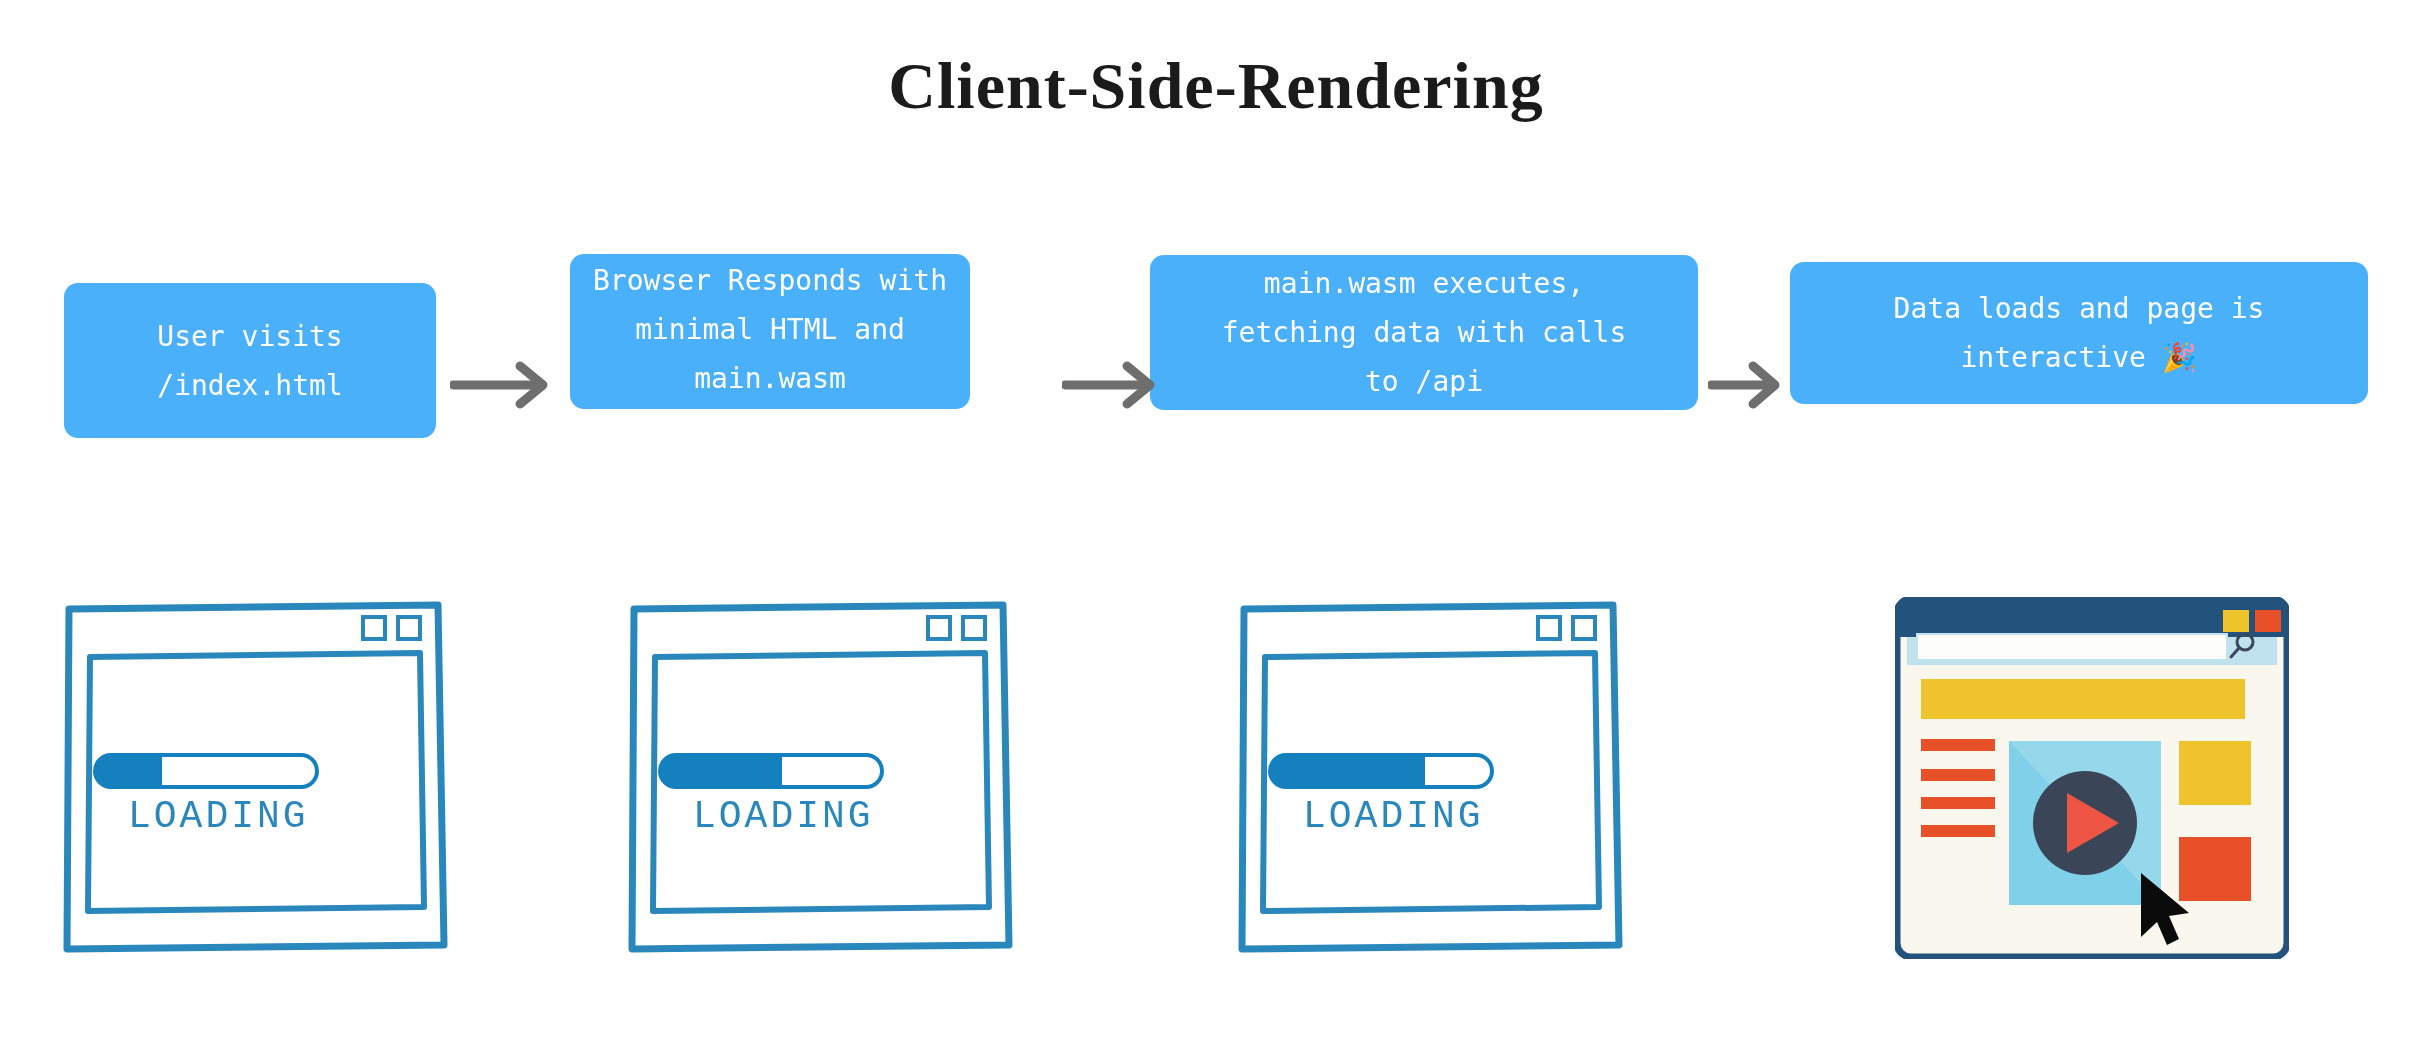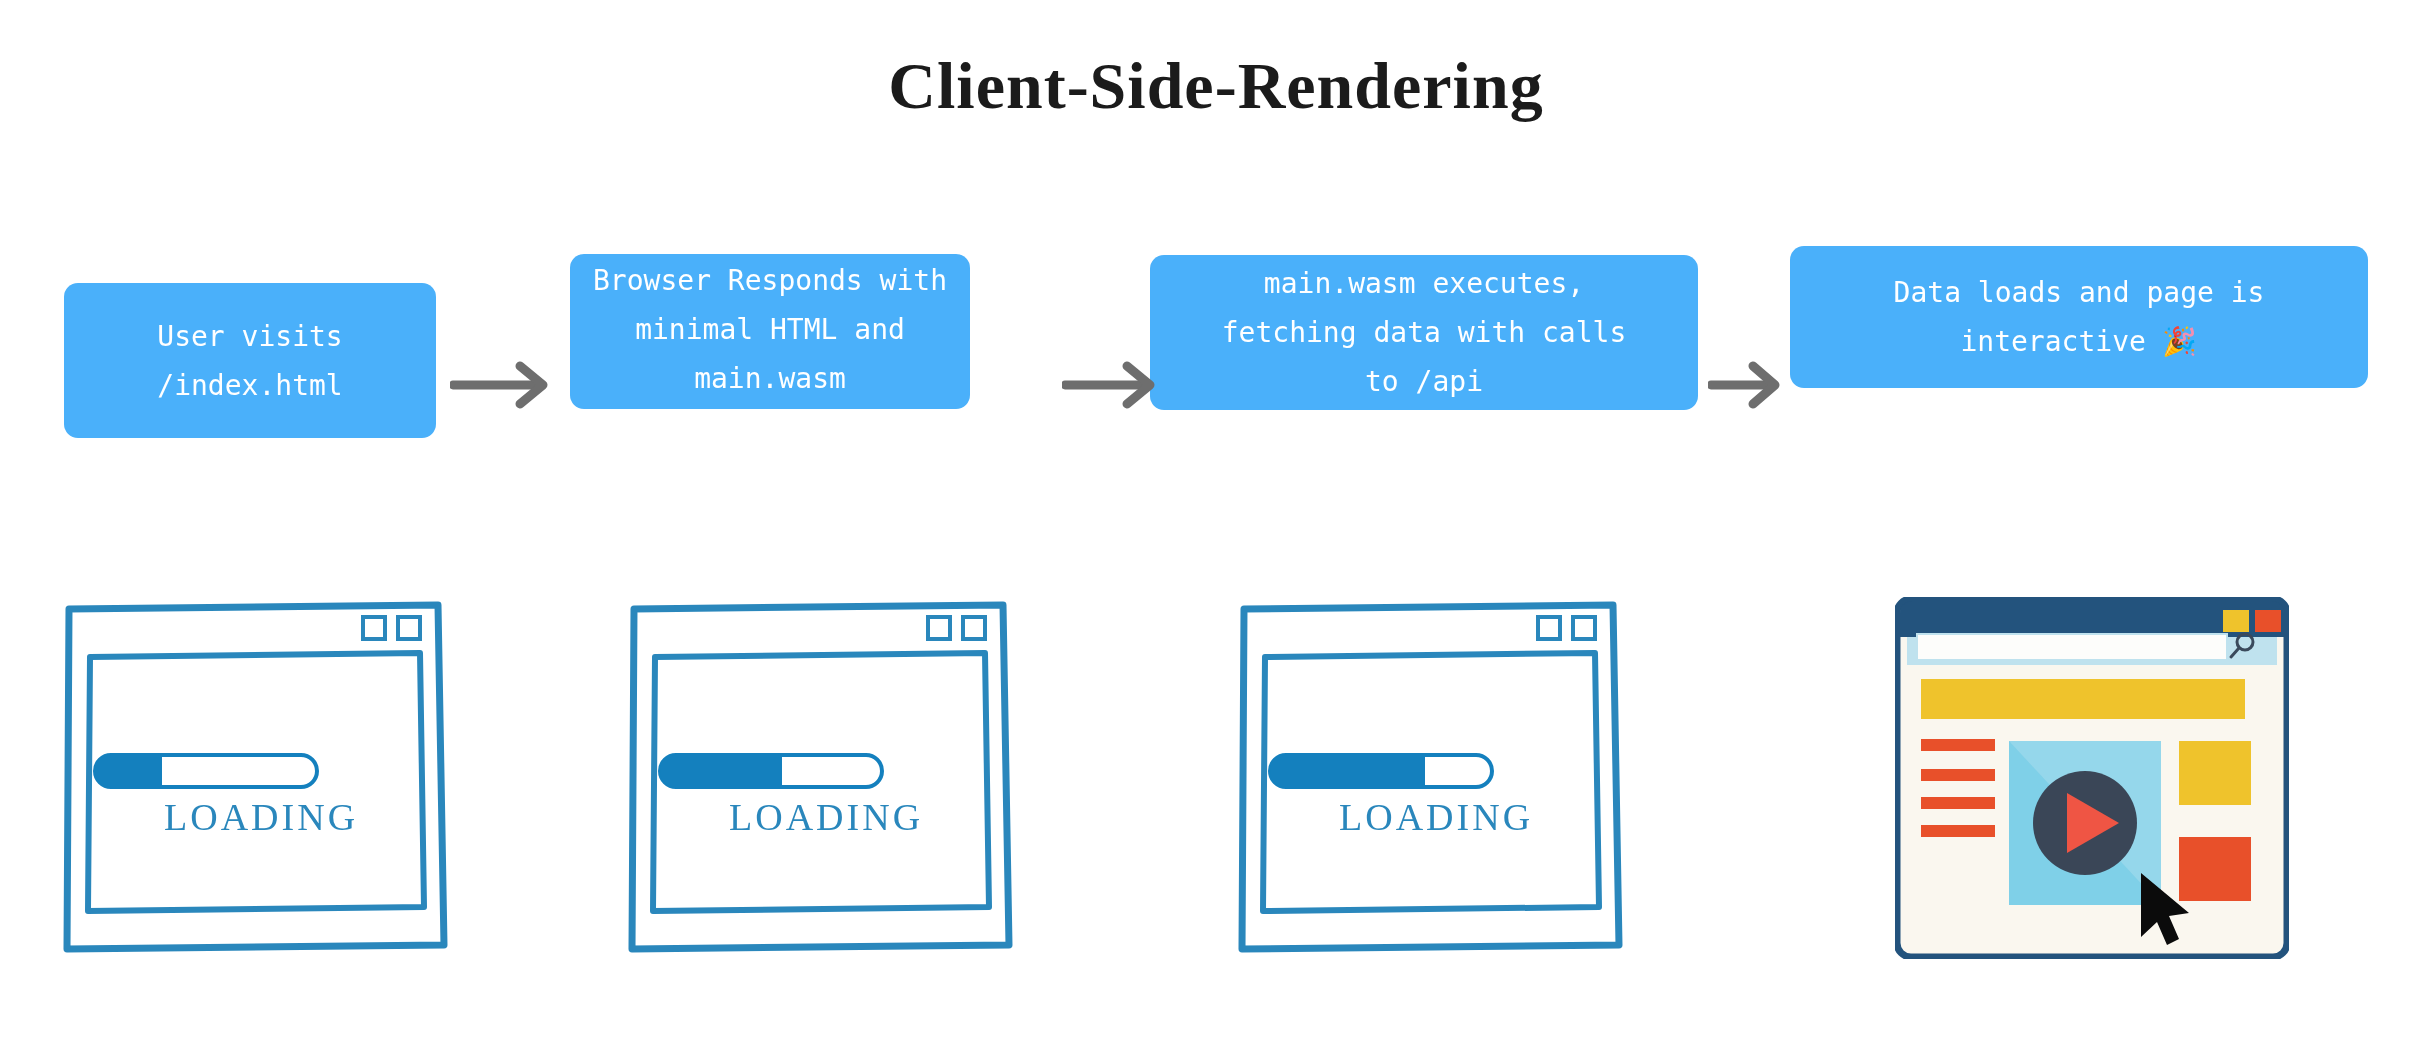--- a/index.html
+++ b/index.html
@@ -53,21 +53,21 @@
     color: #ffffff;
     font-size: 28px;
     line-height: 49px;
     text-align: center;
     white-space: pre-line;
   }
 
   #box-1 { left: 64px;   top: 255px; width: 372px; height: 155px; margin-top: 28px; }
   #box-2 { left: 570px;  top: 254px; width: 400px; height: 155px; align-items: flex-end; }
   #box-3 { left: 1150px; top: 255px; width: 548px; height: 155px; }
-  #box-4 { left: 1790px; top: 246px; width: 578px; height: 142px; }
+  #box-4 { left: 1790px; top: 262px; width: 578px; height: 142px; }
 
   
   .arrow {
     position: absolute;
     height: 60px;
     top: 355px;
   }
   #arrow-1 { left: 450px;  width: 108px; }
   #arrow-2 { left: 1062px; width: 102px; }
   #arrow-3 { left: 1708px; width: 80px;  }
@@ -78,26 +78,25 @@
     top: 595px;
     width: 392px;
     height: 362px;
   }
   #loader-1 { left: 60px;   }
   #loader-2 { left: 625px;  }
   #loader-3 { left: 1235px; }
 
   .loading-text {
     position: absolute;
-    font-family: Liberation Serif, serif;
+    font-family: Liberation Mono, monospace;
     font-size: 38px;
     letter-spacing: 3px;
     color: #2A87BC;
     font-weight: 300;
-    margin-left: 36px;
   }
   #loading-text-1 { left: 128px;  top: 795px; }
   #loading-text-2 { left: 693px;  top: 795px; }
   #loading-text-3 { left: 1303px; top: 795px; }
 
   
   #browser-window {
     position: absolute;
     left: 1895px;
     top: 597px;

